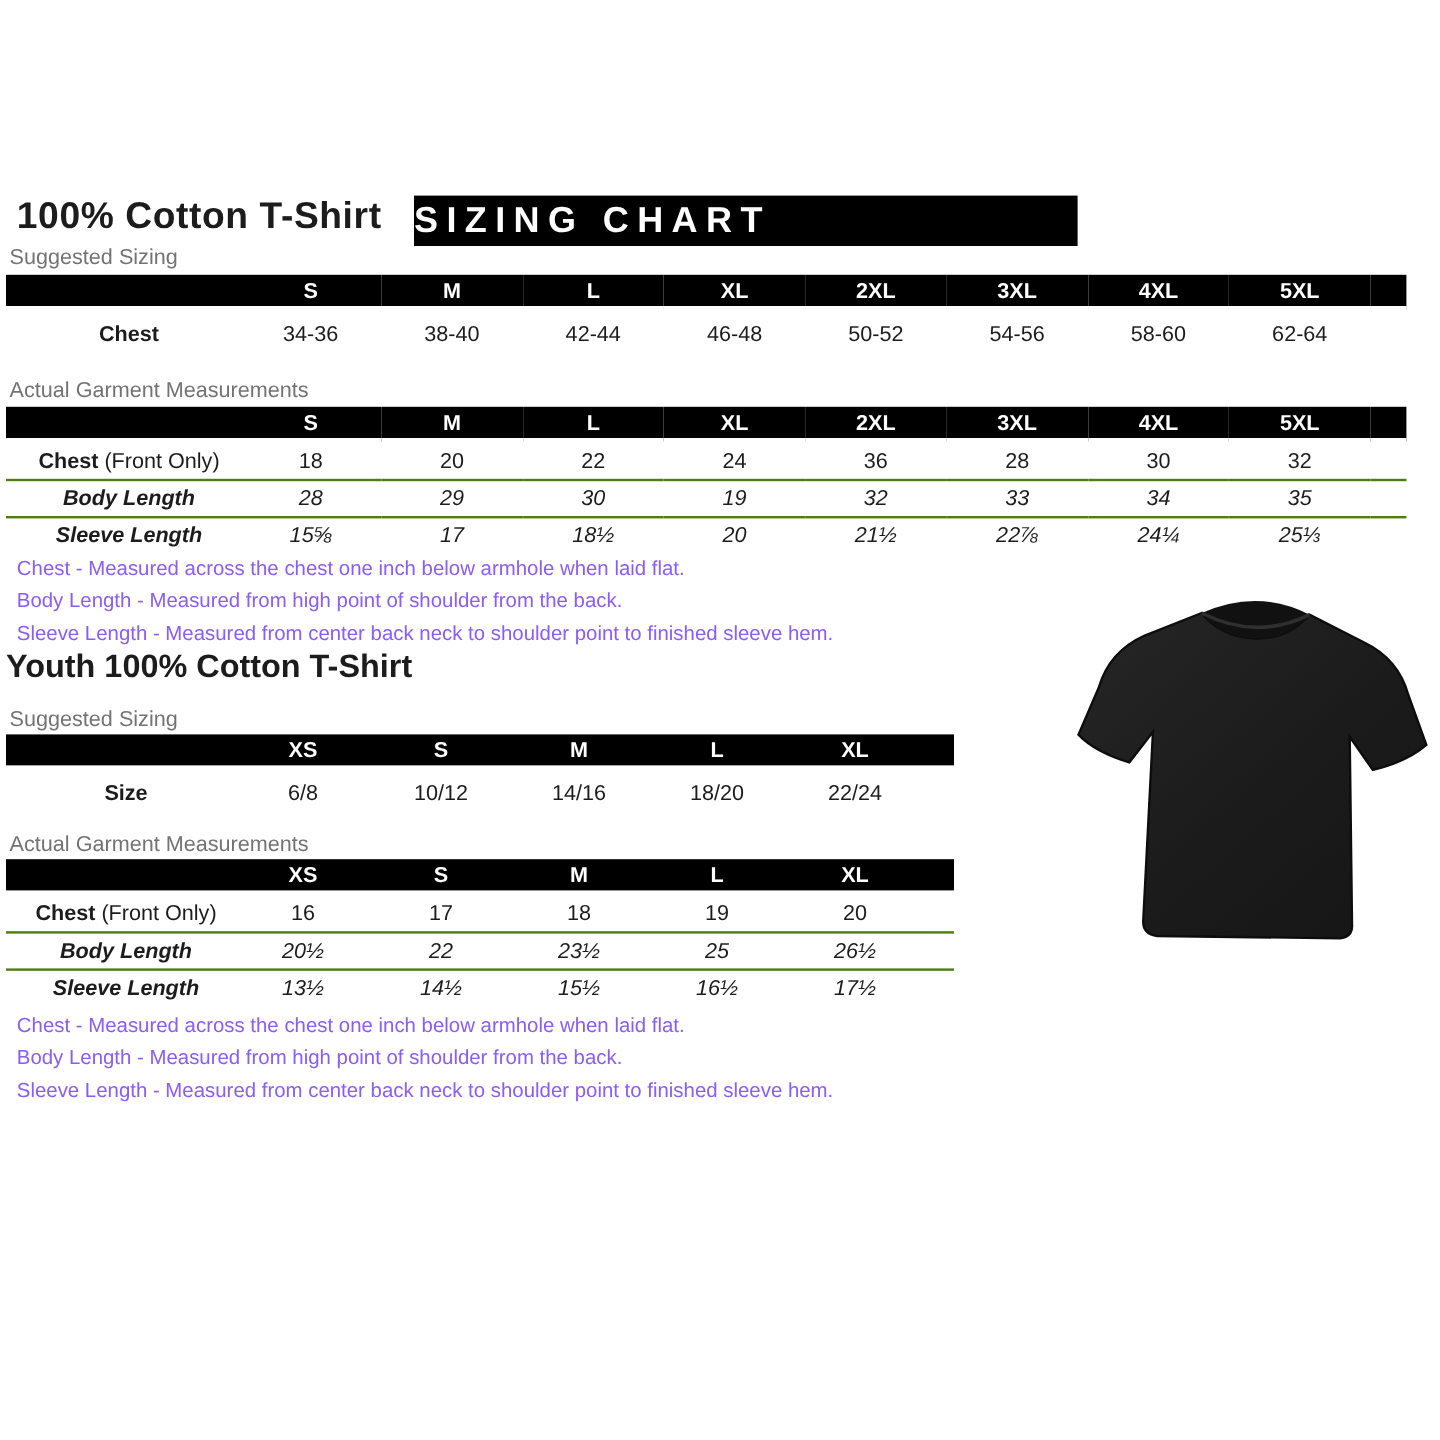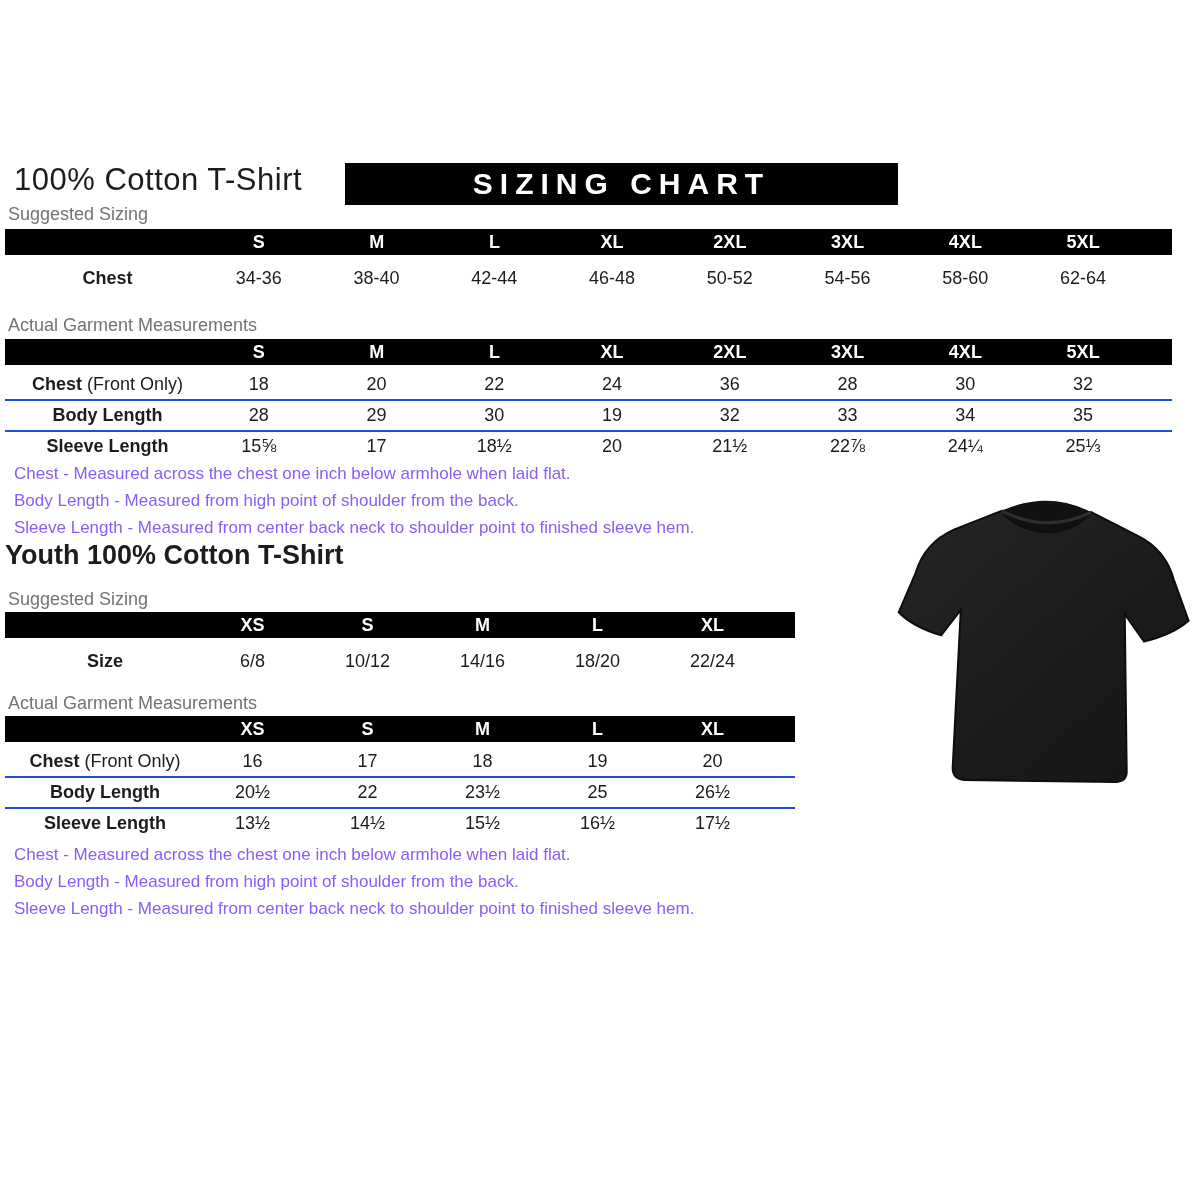--- a/index.html
+++ b/index.html
@@ -1,39 +1,39 @@
 <!DOCTYPE html>
 <html><head>
 <meta charset="utf-8">
 <style>
   html,body{margin:0;padding:0;background:#fff;}
   .canvas{
     position:relative;width:1200px;height:1200px;background:#ffffff;
     font-family:"Liberation Sans",sans-serif;color:#1c1c1c;overflow:hidden;
   }
-  .title{position:absolute;left:14px;top:162px;font-size:31px;font-weight:normal;letter-spacing:.5px;}
+  .title{position:absolute;left:14px;top:162px;font-size:31px;font-weight:bold;letter-spacing:.5px;}
   .banner{position:absolute;left:345px;top:163px;width:553px;height:42px;background:#000;
-    display:flex;align-items:center;justify-content:center;}
+    display:flex;align-items:center;justify-content:flex-start;}
   .banner span{color:#fff;font-size:30px;font-weight:bold;letter-spacing:7px;}
   .youth-title{position:absolute;left:5px;top:540px;font-size:27px;font-weight:bold;}
 
   .sec-label{position:absolute;font-size:18px;color:#737373;}
   #lbl-adult-sugg{left:8px;top:204px;}
   #lbl-adult-actual{left:8px;top:315px;}
   #lbl-youth-sugg{left:8px;top:589px;}
   #lbl-youth-actual{left:8px;top:693px;}
 
   .sizetable{position:absolute;border-collapse:collapse;table-layout:fixed;font-size:18px;color:#1c1c1c;}
   .sizetable th{background:#000;color:#fff;font-weight:bold;height:26px;padding:0;margin:0;
     text-align:center;border-bottom:5px solid #fff;font-size:18px;}
   .sizetable td{text-align:center;padding:0;height:29px;vertical-align:middle;}
   .sugg td{height:36px;}
   .sizetable td.rowlabel{text-align:center;padding-left:10px;font-weight:bold;white-space:nowrap;}
   .rowlabel .suffix{font-weight:normal;}
-  .lined tbody tr + tr{border-top:2px solid #1d4ed8;}
+  .lined tbody tr + tr{border-top:2px solid #4d7c0f;font-style:italic;}
   .adult col.c-label{width:195px;}  .adult col.c-pad{width:30px;}
   .youth col.c-label{width:190px;}  .youth col.c-pad{width:25px;}
   #tbl-adult-sugg{left:5px;top:229px;width:1167px;}
   #tbl-adult-actual{left:5px;top:339px;width:1167px;}
   #tbl-youth-sugg{left:5px;top:612px;width:790px;}
   #tbl-youth-actual{left:5px;top:716px;width:790px;}
 
   .notes{position:absolute;font-size:17px;line-height:27px;color:#8b5cf6;}
   #notes-adult{left:14px;top:460px;}
   #notes-youth{left:14px;top:841px;}

